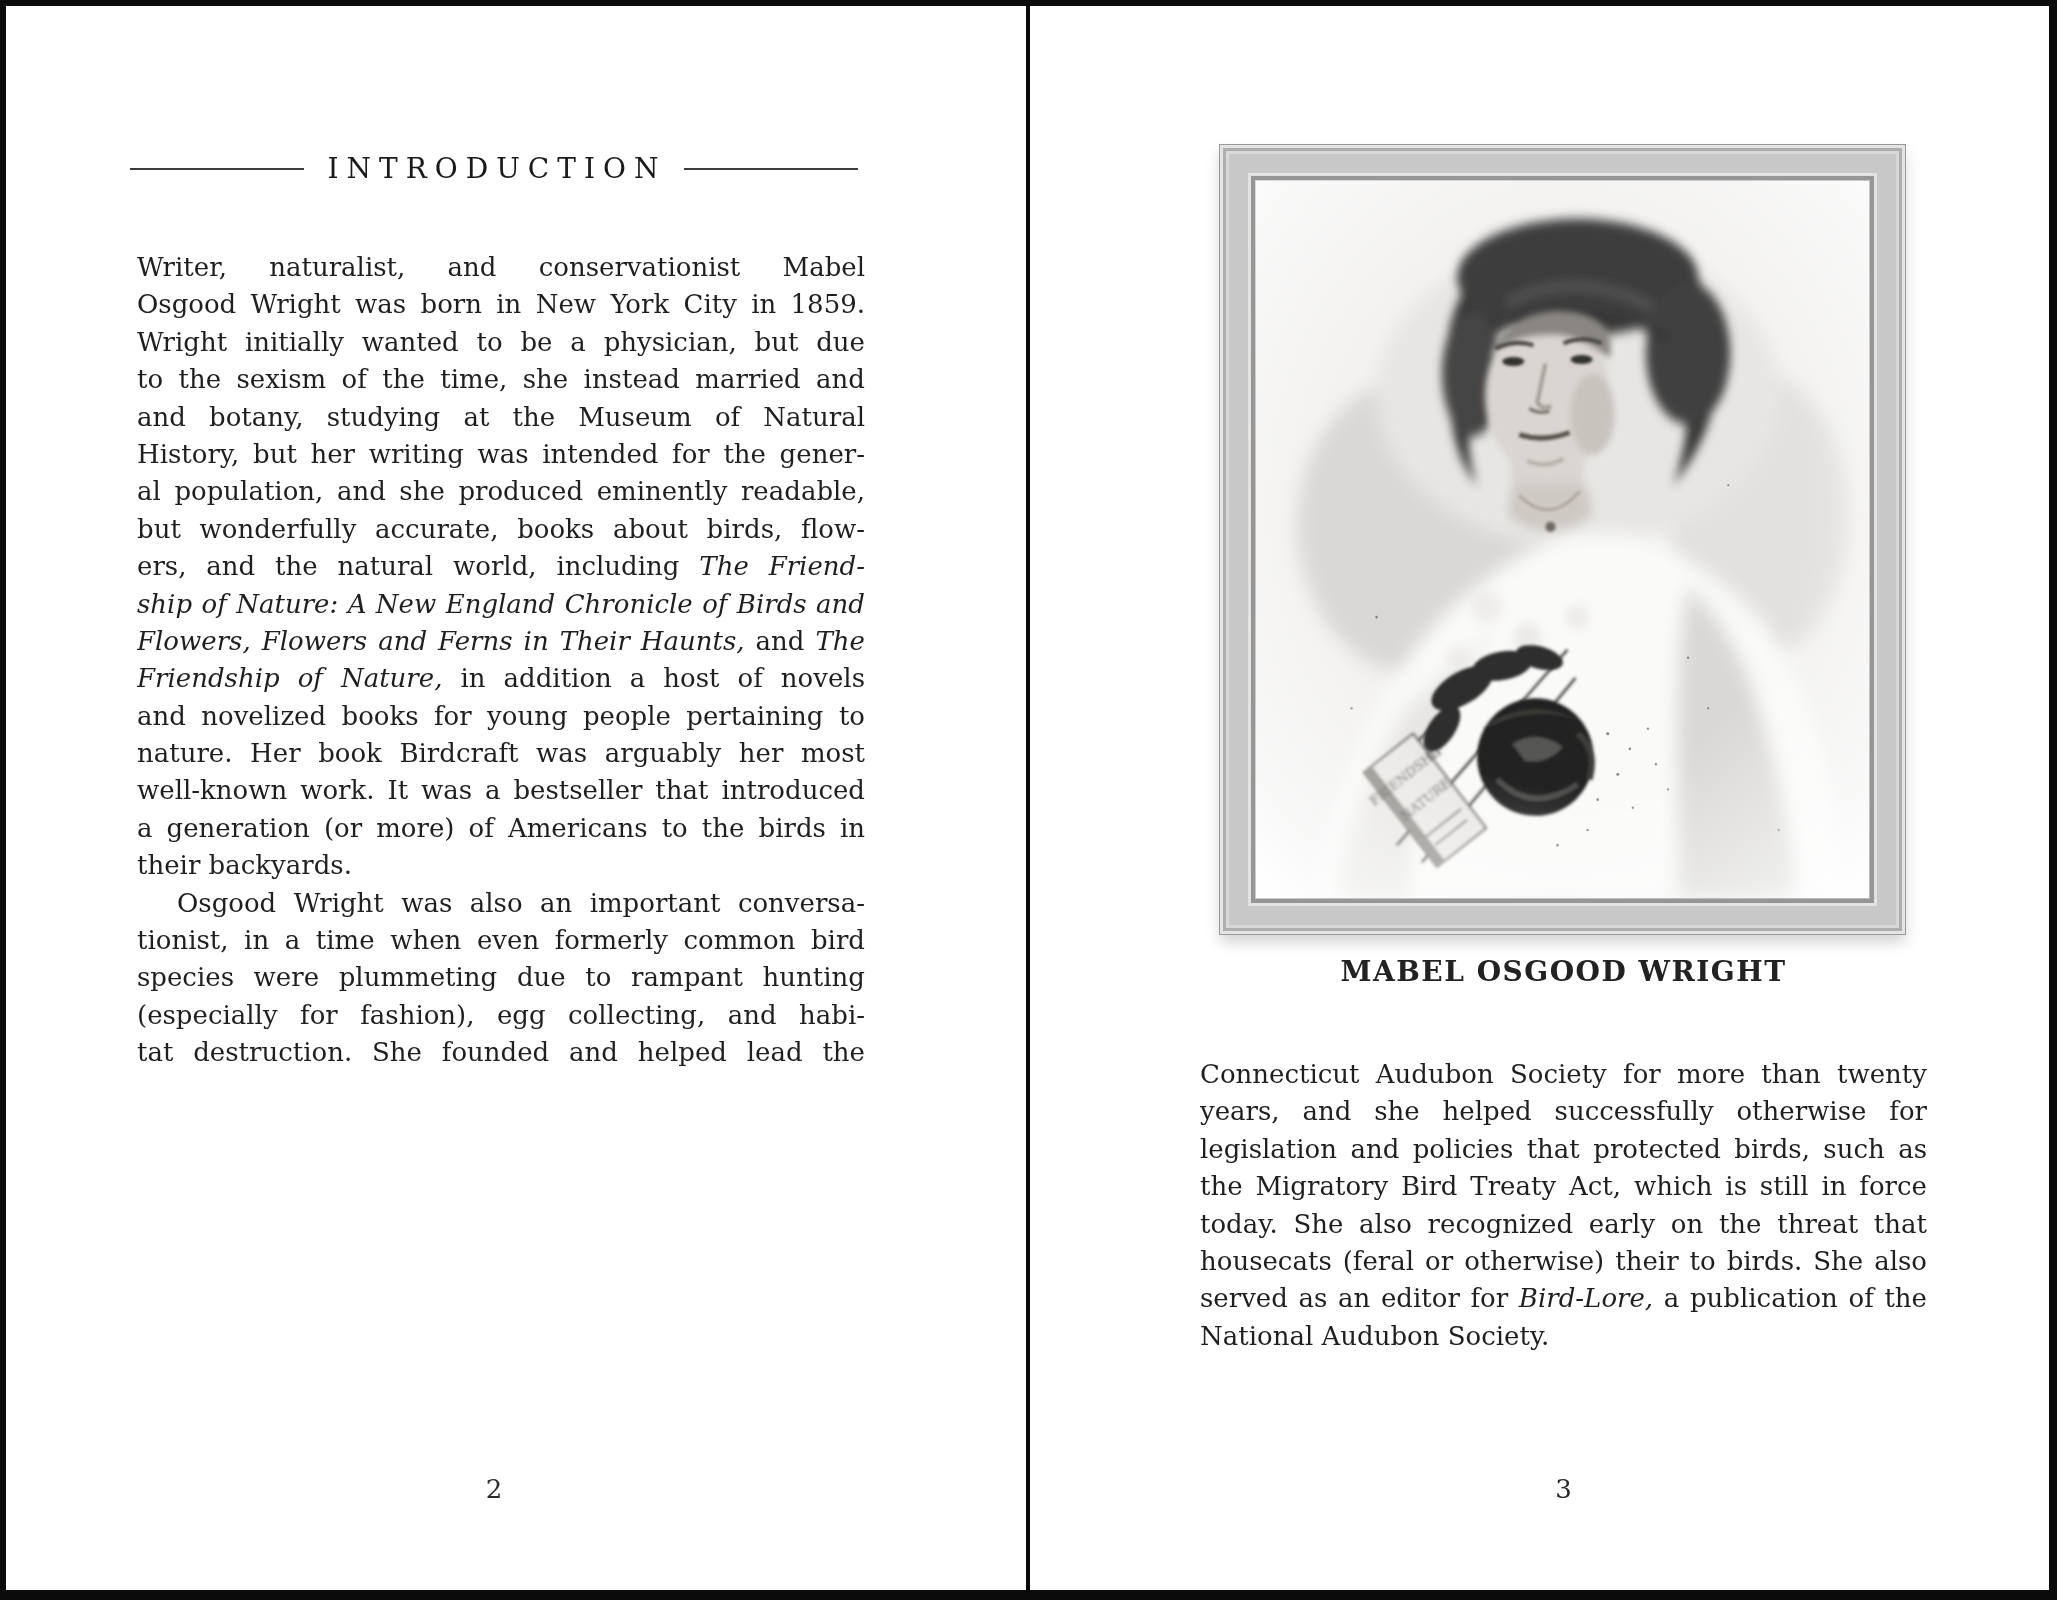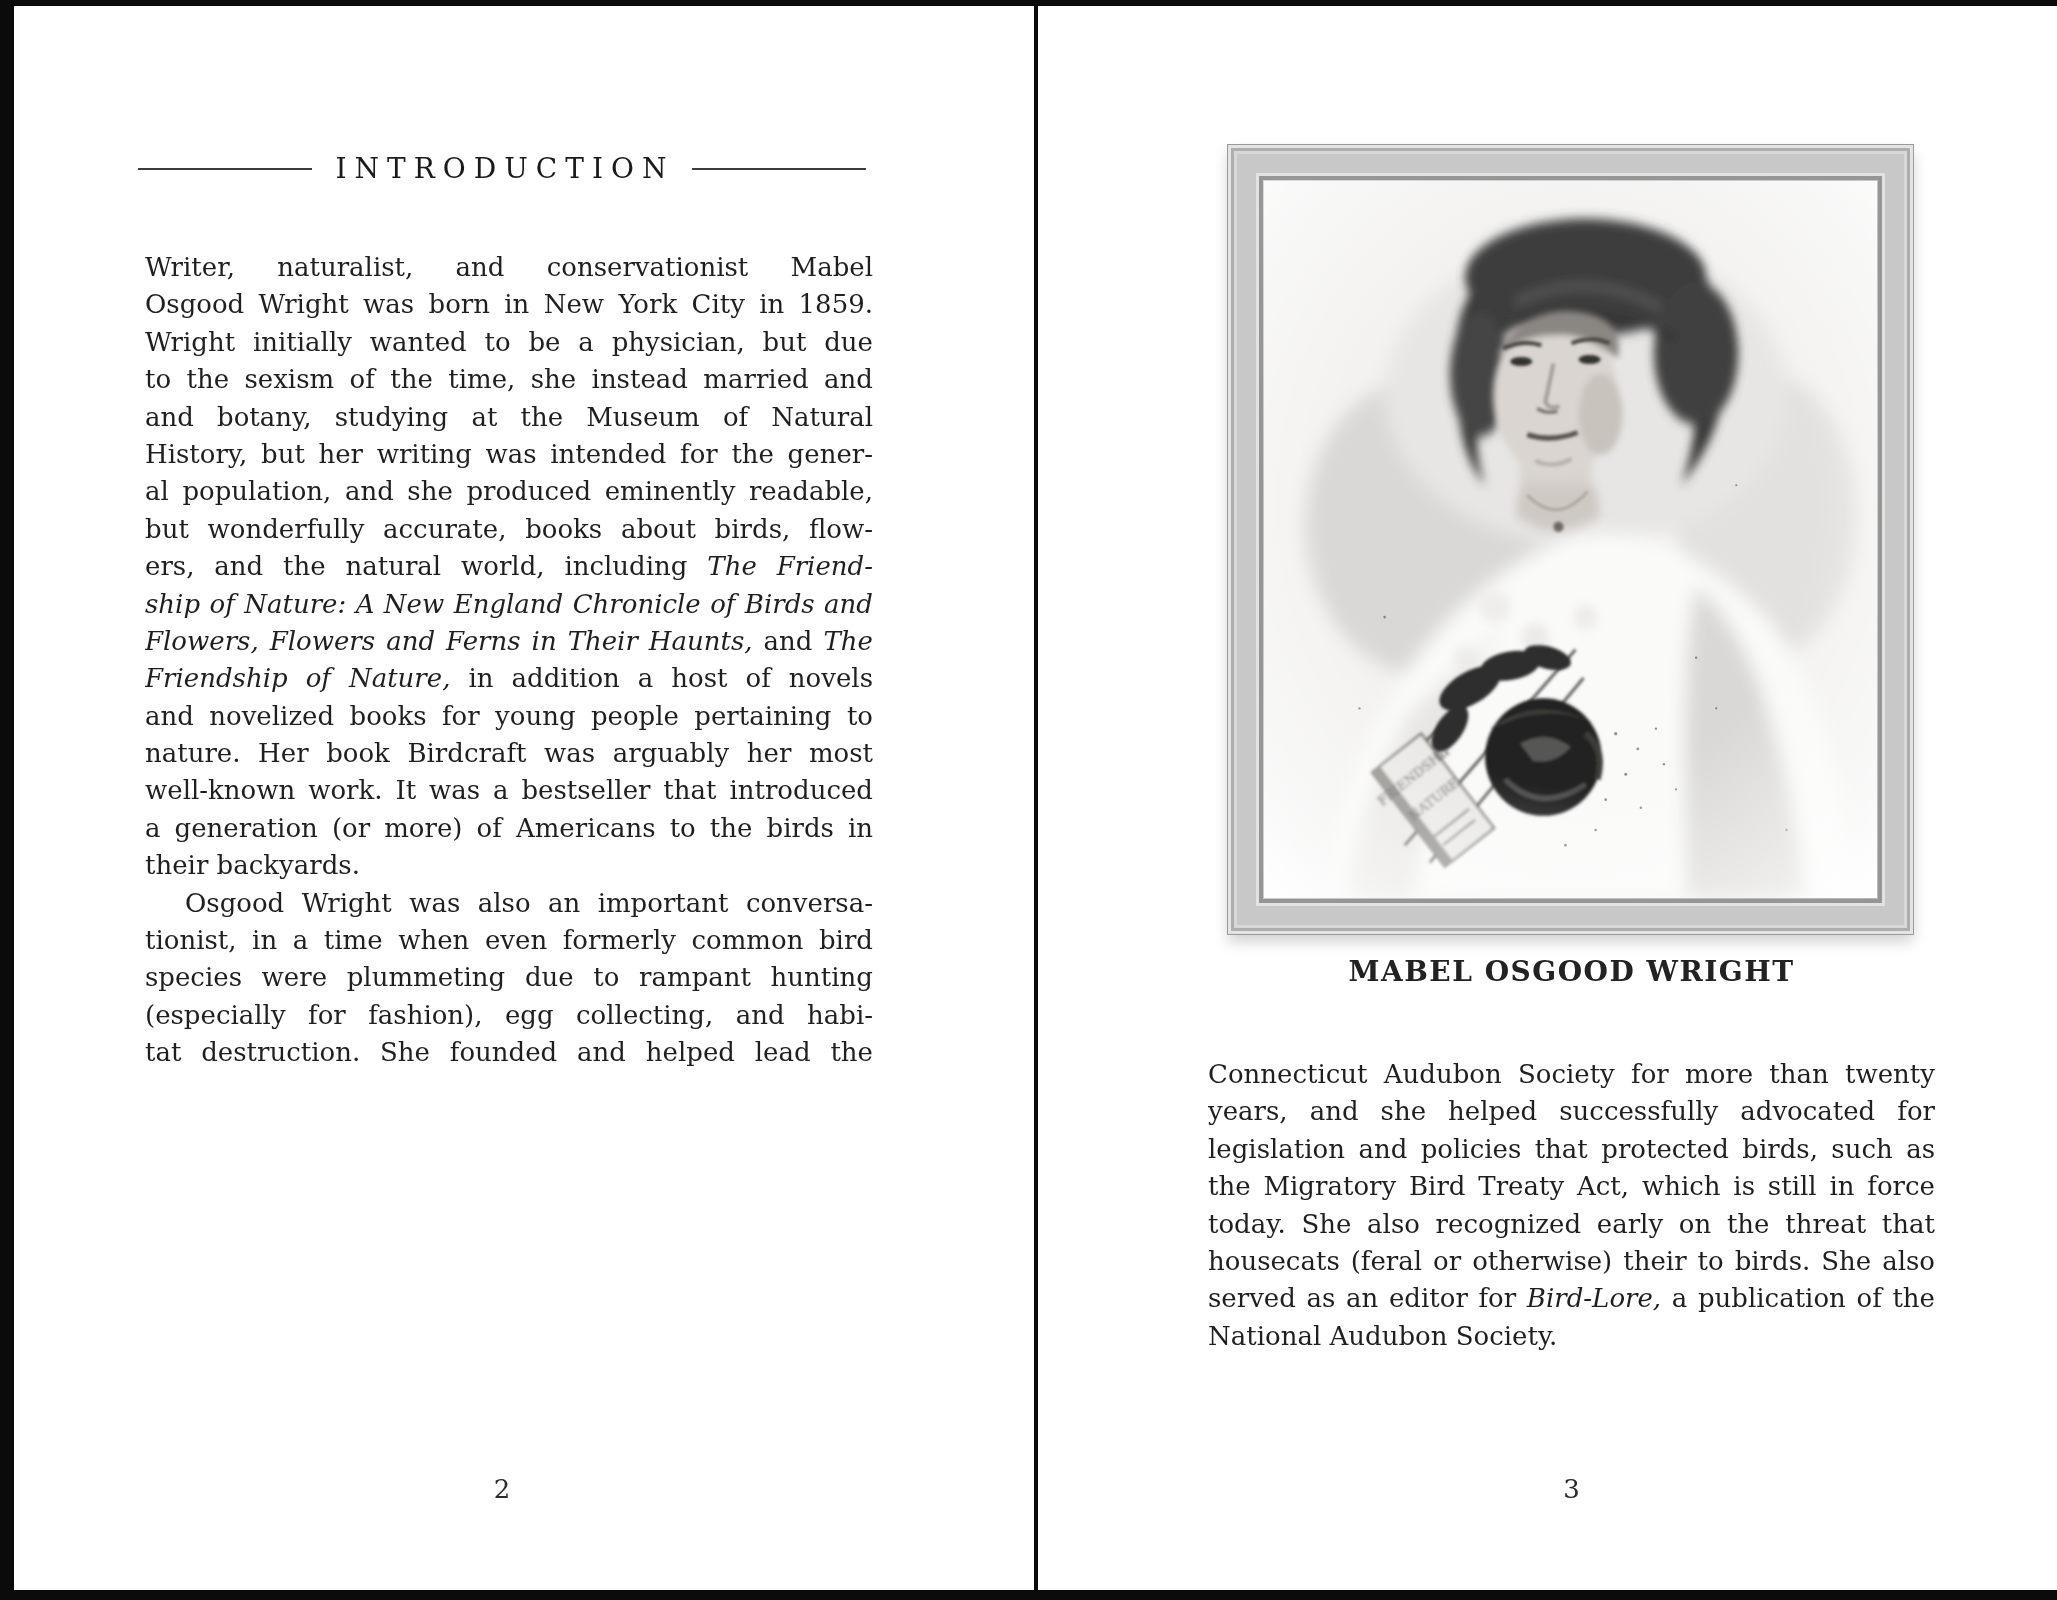--- a/index.html
+++ b/index.html
@@ -4,21 +4,21 @@
 <style>
   html,body{margin:0;padding:0;background:#222;}
   .spread{
     position:relative;
     width:2057px;height:1600px;
     background:#0b0b0b;
     font-family:"DejaVu Serif","Liberation Serif",serif;
     color:#1f1f1f;
     overflow:hidden;
   }
-  .page{position:absolute;top:6px;height:1584px;background:#ffffff;margin-left:8px;}
+  .page{position:absolute;top:6px;height:1584px;background:#ffffff;}
   .page.left{left:6px;width:1020px;}
   .page.right{left:1030px;width:1019px;}
 
   
   .heading-row{
     position:absolute;left:124px;top:146px;width:728px;
     display:flex;align-items:center;gap:18px;
   }
   .heading-rule{flex:1;height:2px;background:#3c3c3c;}
   .heading-text{
@@ -235,21 +235,21 @@
         </g>
 
         <rect x="0" y="0" width="610" height="707" fill="url(#edgefade)"></rect>
       </svg>
     </div>
 
     <div class="caption">MABEL OSGOOD WRIGHT</div>
 
     <div class="body-block right-body">
         <div class="ln">Connecticut Audubon Society for more than twenty</div>
-        <div class="ln">years, and she helped successfully advocated for</div>
+        <div class="ln">years, and she helped successfully otherwise for</div>
         <div class="ln">legislation and policies that protected birds, such as</div>
         <div class="ln">the Migratory Bird Treaty Act, which is still in force</div>
         <div class="ln">today. She also recognized early on the threat that</div>
         <div class="ln">housecats (feral or otherwise) their to birds. She also</div>
         <div class="ln">served as an editor for <i>Bird-Lore,</i> a publication of the</div>
         <div class="ln end">National Audubon Society.</div>
       </div>
 
     <div class="pagenum pn-right">3</div>
   </div>

